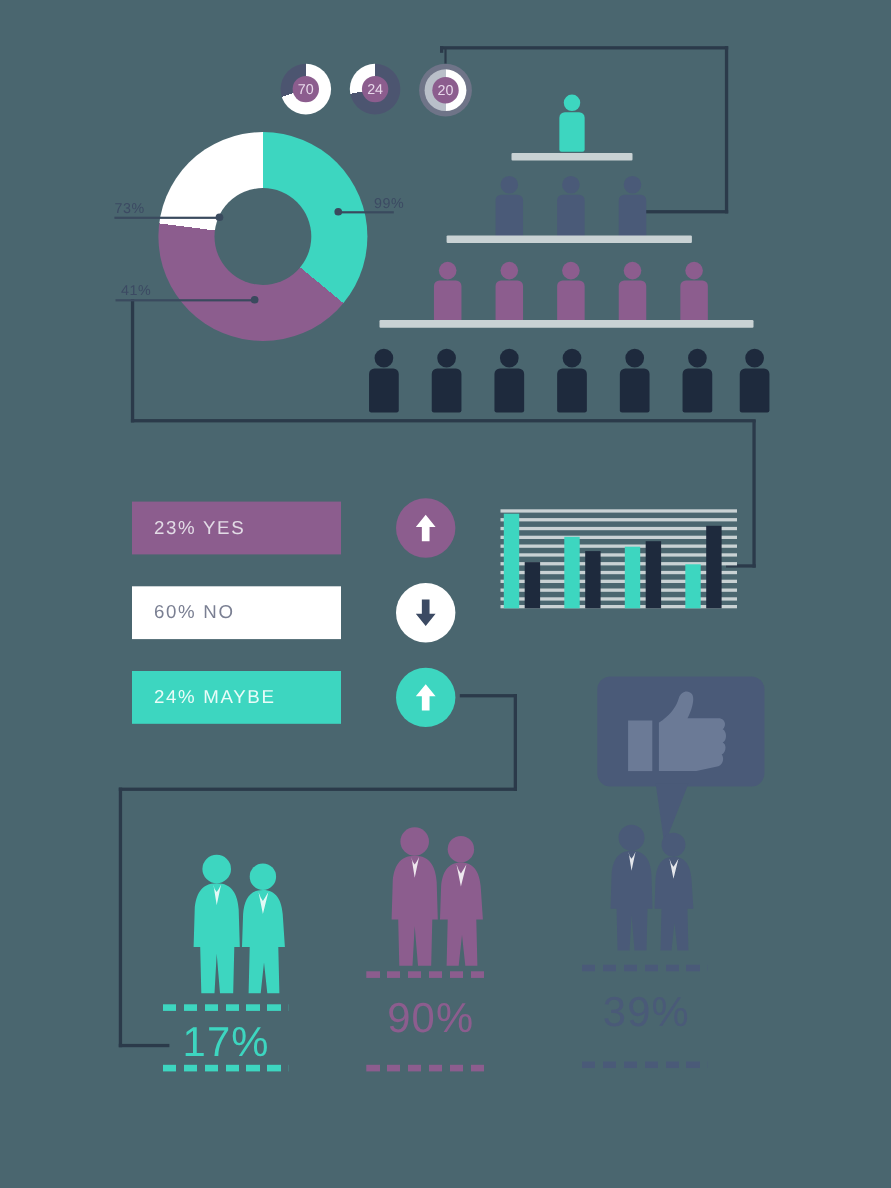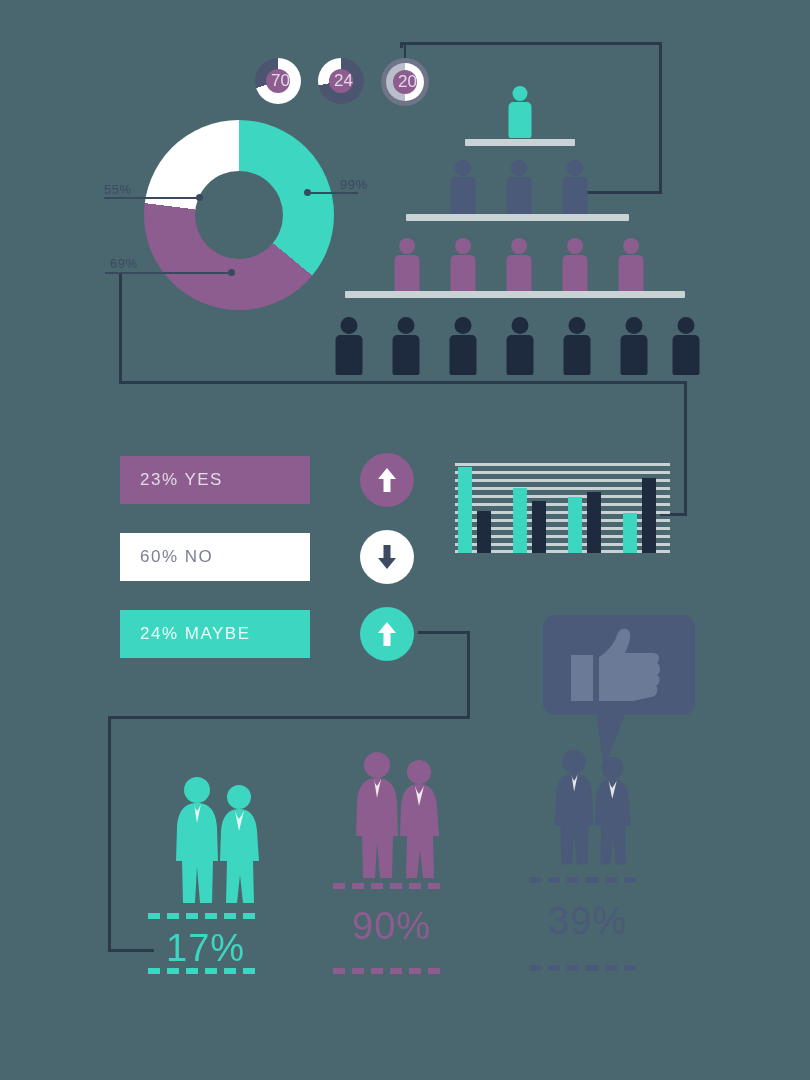--- a/index.html
+++ b/index.html
@@ -16,21 +16,21 @@
   
   .conn{position:absolute;border-color:#2b3a4a;border-style:solid;border-width:0;box-sizing:border-box;}
 
   
   .gauge{position:absolute;width:46px;height:46px;border-radius:50%;}
   .gauge .ring{position:absolute;inset:0;border-radius:50%;}
   .gauge .hub{
     position:absolute;left:50%;top:50%;transform:translate(-50%,-50%);
     width:24px;height:24px;border-radius:50%;
     background:#8c5d8e;color:#e7d7ea;
-    font-size:17px;line-height:24px;text-align:right;
+    font-size:13px;line-height:24px;text-align:center;
   }
   .gauge .stem{position:absolute;left:50%;top:-14px;width:2px;height:14px;background:#2b3a4a;transform:translateX(-50%);}
 
   
   .donut{position:absolute;width:190px;height:190px;border-radius:50%;}
   .donut .hole{
     position:absolute;left:50%;top:50%;transform:translate(-50%,-50%);
     width:88px;height:88px;border-radius:50%;background:#4a666f;
   }
   .lbl{position:absolute;color:#3c4a63;font-size:13px;letter-spacing:.5px;white-space:nowrap;}
@@ -103,25 +103,25 @@
 
   <div class="donut" style="left:144px;top:120px;">
     <div class="ring abs" style="inset:0;border-radius:50%;background:conic-gradient(#3dd6c0 0deg 129.6deg, #8c5d8e 129.6deg 277.2deg, #ffffff 277.2deg 360deg);"></div>
     <div class="hole"></div>
   </div>
 
   <div class="lbl" style="left:340px;top:177px;">99%</div>
   <div class="leader" style="left:308px;top:192px;width:50px;"></div>
   <div class="leaderdot" style="left:304px;top:189px;"></div>
 
-  <div class="lbl" style="left:104px;top:182px;">55%</div>
+  <div class="lbl" style="left:104px;top:182px;">73%</div>
   <div class="leader" style="left:104px;top:197px;width:97px;"></div>
   <div class="leaderdot" style="left:196px;top:194px;"></div>
 
-  <div class="lbl" style="left:110px;top:256px;">69%</div>
+  <div class="lbl" style="left:110px;top:256px;">41%</div>
   <div class="leader" style="left:105px;top:272px;width:127px;"></div>
   <div class="leaderdot" style="left:228px;top:269px;"></div>
 
   <div class="person" style="left:508px;top:86px;width:24px;height:52px;">
     <div class="head" style="top:0;width:15px;height:15px;background:#3dd6c0;"></div>
     <div class="body" style="top:16px;width:23px;height:36px;background:#3dd6c0;"></div>
   </div>
   <div class="shelf" style="left:465px;top:139px;width:110px;"></div>
 
   <div class="person" style="left:450px;top:160px;width:26px;height:56px;">

